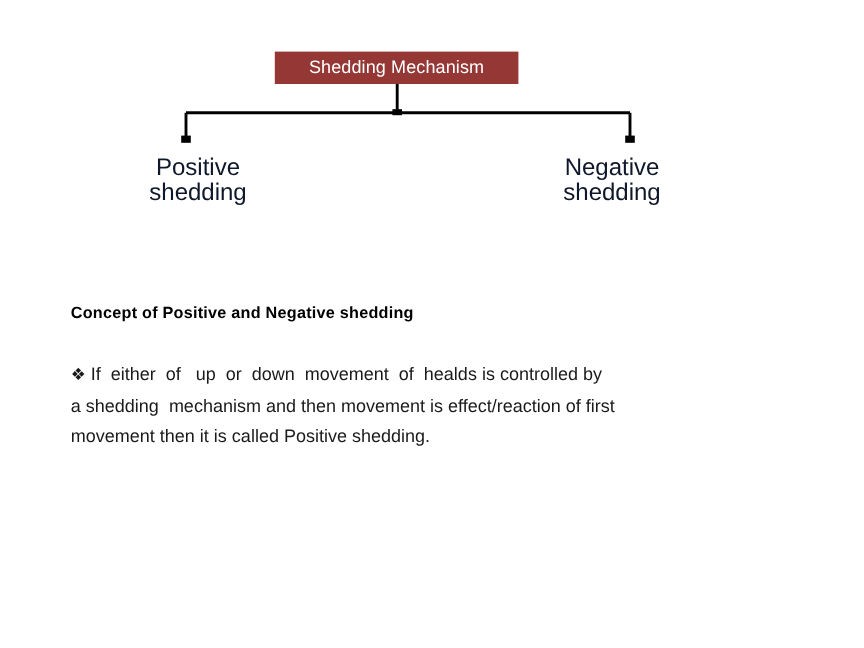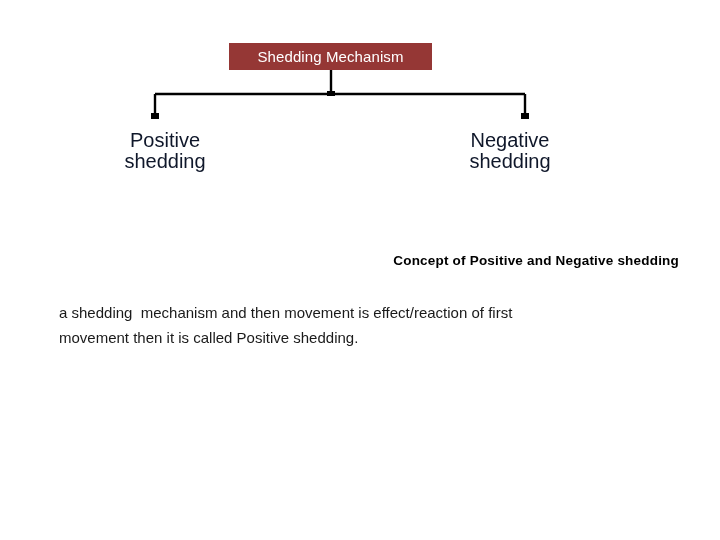--- a/index.html
+++ b/index.html
@@ -81,21 +81,20 @@
     top: 252px;
     width: 620px;
   }
 
   #concept-heading {
     font-size: 13.5px;
     font-weight: bold;
     line-height: 18px;
     letter-spacing: 0.2px;
     margin: 0 0 30px 0;
-    text-align: right;
   }
 
   .bullet-para {
     position: relative;
     font-size: 15px;
     line-height: 25px;
     margin: 0 0 28px 0;
     color: #1a1a1a;
   }
   .bullet-para:last-child { margin-bottom: 0; }
@@ -145,17 +144,18 @@
   </div>
 
 </div>
 
 <div id="body-text">
 
   <p id="concept-heading">Concept of Positive and Negative shedding</p>
 
 
   <p class="bullet-para">
+    <span class="bullet-line"><span class="bullet-glyph">❖</span><span>If  either  of   up  or  down  movement  of  healds is controlled by</span></span>
     <span class="bullet-line"><span>a shedding  mechanism and then movement is effect/reaction of first</span></span>
     <span class="bullet-line"><span>movement then it is called Positive shedding.</span></span>
   </p>
 
 </div>
 
 </body></html>

